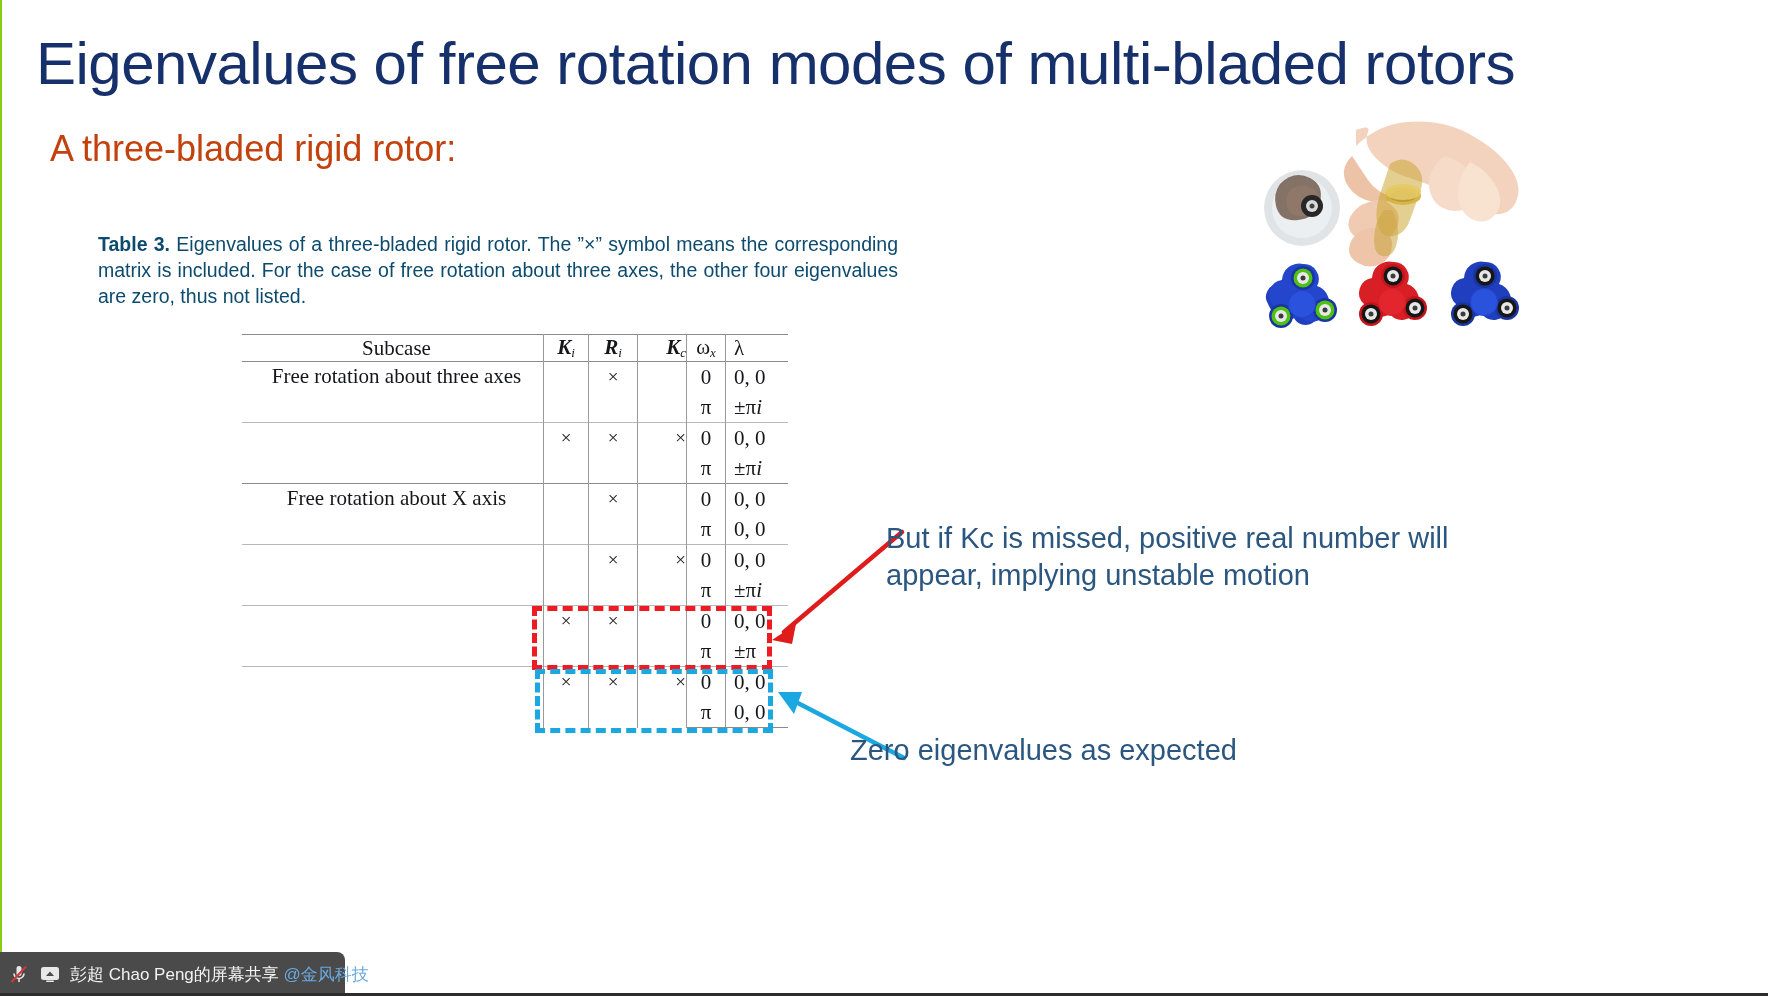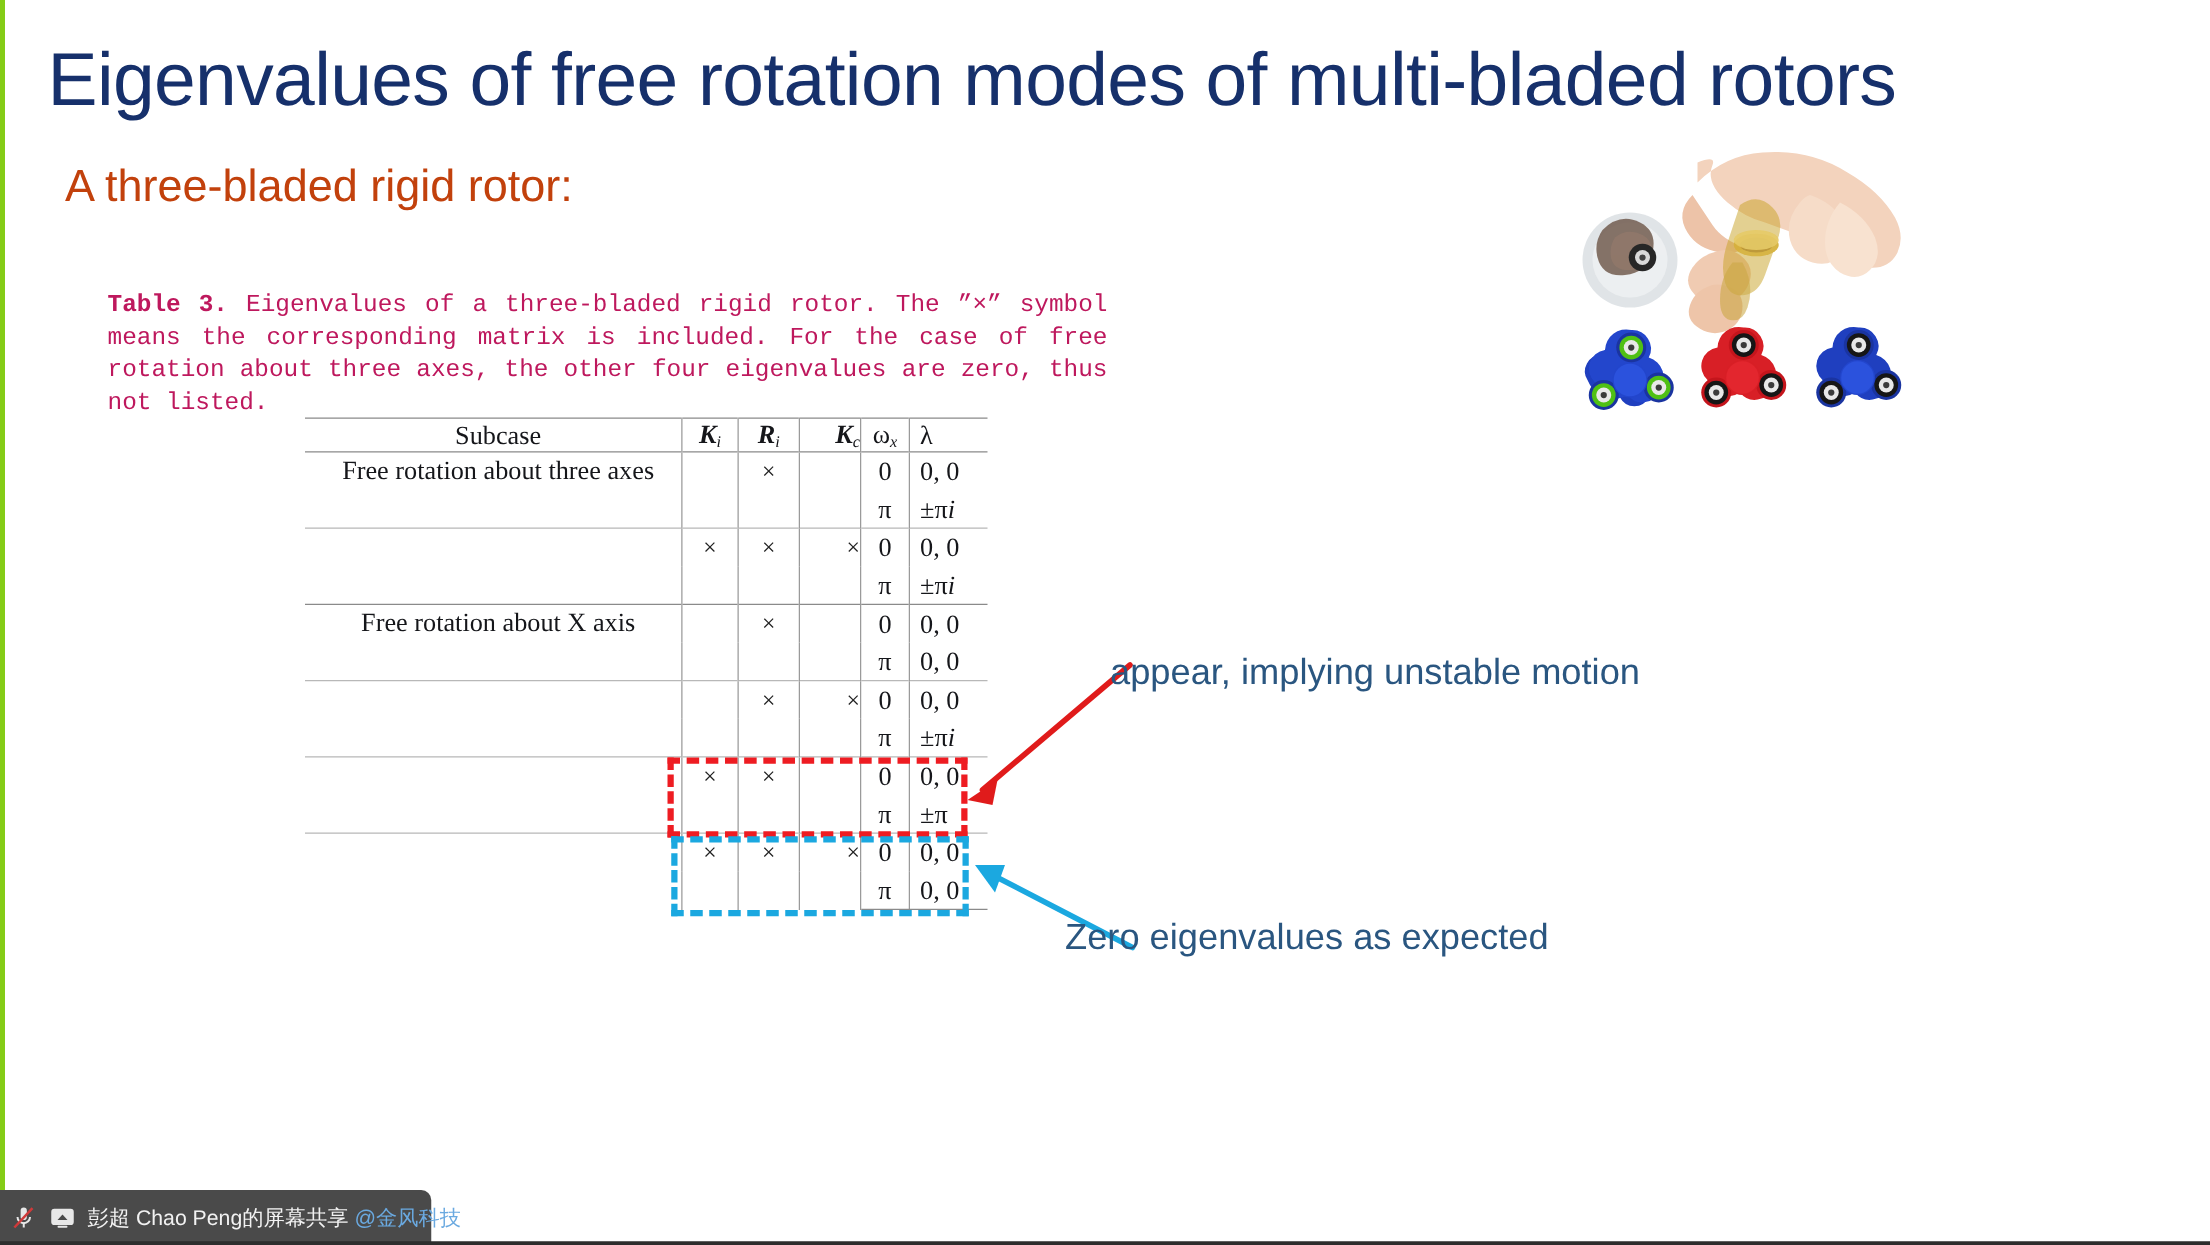--- a/index.html
+++ b/index.html
@@ -8,21 +8,21 @@
     background:#ffffff;
     font-family:"Liberation Sans",sans-serif;
     overflow:hidden;
     position:relative;
   }
 
   
   #slide{
     position:absolute;left:0;top:0;width:1768px;height:996px;
     background:#ffffff;
-    border-left:4px solid #84cc16;
+    border-left:2px solid #84cc16;
     box-sizing:border-box;
   }
 
   
   #title{
     position:absolute;left:34px;top:32px;
     font-size:60px;line-height:1.05;
     color:#16306b;
     font-family:"Liberation Sans",sans-serif;
     letter-spacing:-0.5px;
@@ -36,24 +36,24 @@
     white-space:nowrap;
   }
 
   
   #spinner-photo{
     position:absolute;left:1258px;top:112px;width:270px;height:243px;
   }
 
   
   #caption{
-    position:absolute;left:82px;top:232px;width:800px;
-    font-family:Liberation Mono, monospace;
+    position:absolute;left:96px;top:232px;width:800px;
+    font-family:Liberation Sans, sans-serif;
     font-size:19.5px;line-height:1.33;
-    color:#be185d;
+    color:#0c4a6e;
     text-align:justify;
   }
   #caption b{font-weight:bold;}
 
   
   #tablewrap{
     position:absolute;left:240px;top:334px;
     font-family:"Liberation Serif",serif;
     color:#15161a;
   }
@@ -312,20 +312,21 @@
   <svg class="arrow" id="arrow-red" width="160" height="130">
     <path d="M140 12 L22 112" stroke="#e01b1b" stroke-width="4.5" fill="none" stroke-linecap="round"></path>
     <path d="M10 120 L34 104 L30 124 Z" fill="#e01b1b"></path>
   </svg>
   <svg class="arrow" id="arrow-blue" width="160" height="95">
     <path d="M140 78 L28 20" stroke="#1ba8e0" stroke-width="4.5" fill="none" stroke-linecap="round"></path>
     <path d="M14 12 L38 12 L30 34 Z" fill="#1ba8e0"></path>
   </svg>
 
   <div class="annot" id="annot-red" style="color: rgb(42, 86, 128);">
+    <div>But if Kc is missed, positive real number will</div>
     <div>appear, implying unstable motion</div>
   </div>
   <div class="annot" id="annot-blue" style="color: rgb(42, 86, 128);">
     <div>Zero eigenvalues as expected</div>
   </div>
 
 </div>
 
 <div id="taskbar" style="background: rgb(74, 74, 74); margin-top: 28px;">
   <span class="tb-ico">

